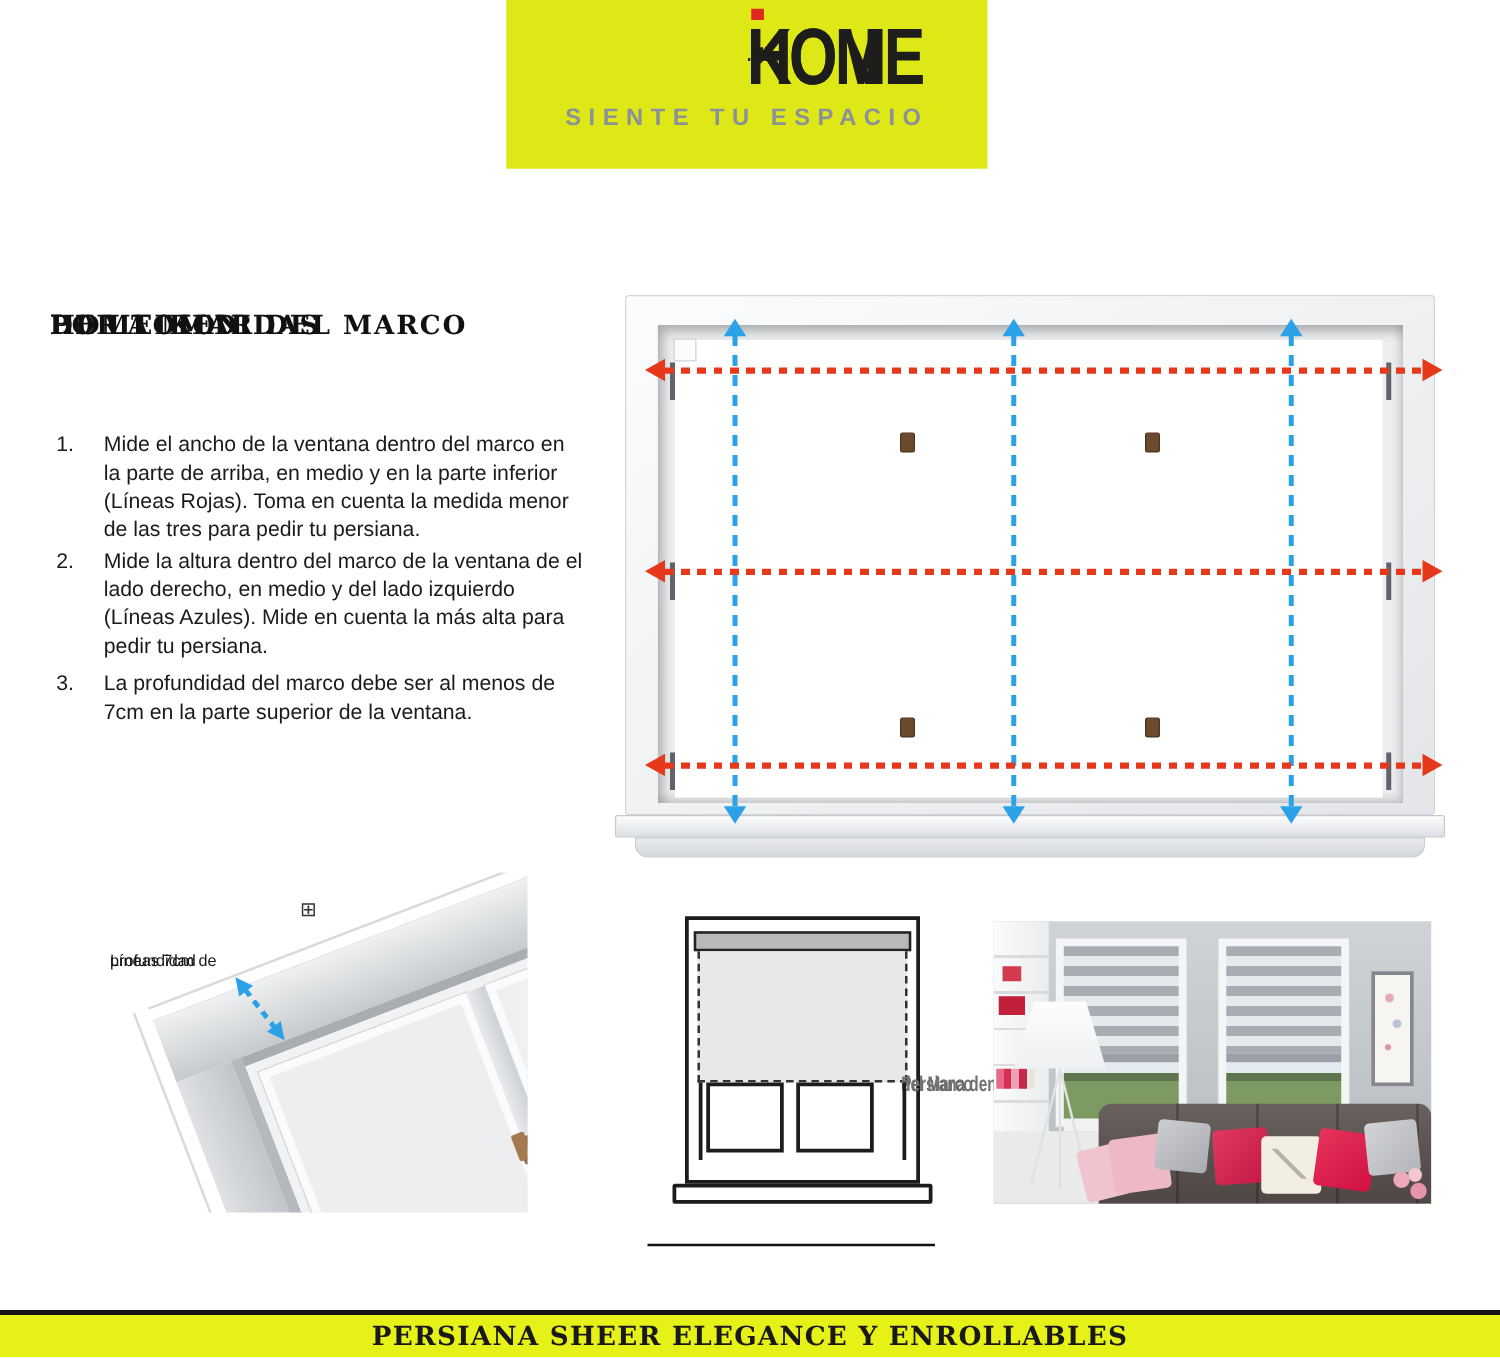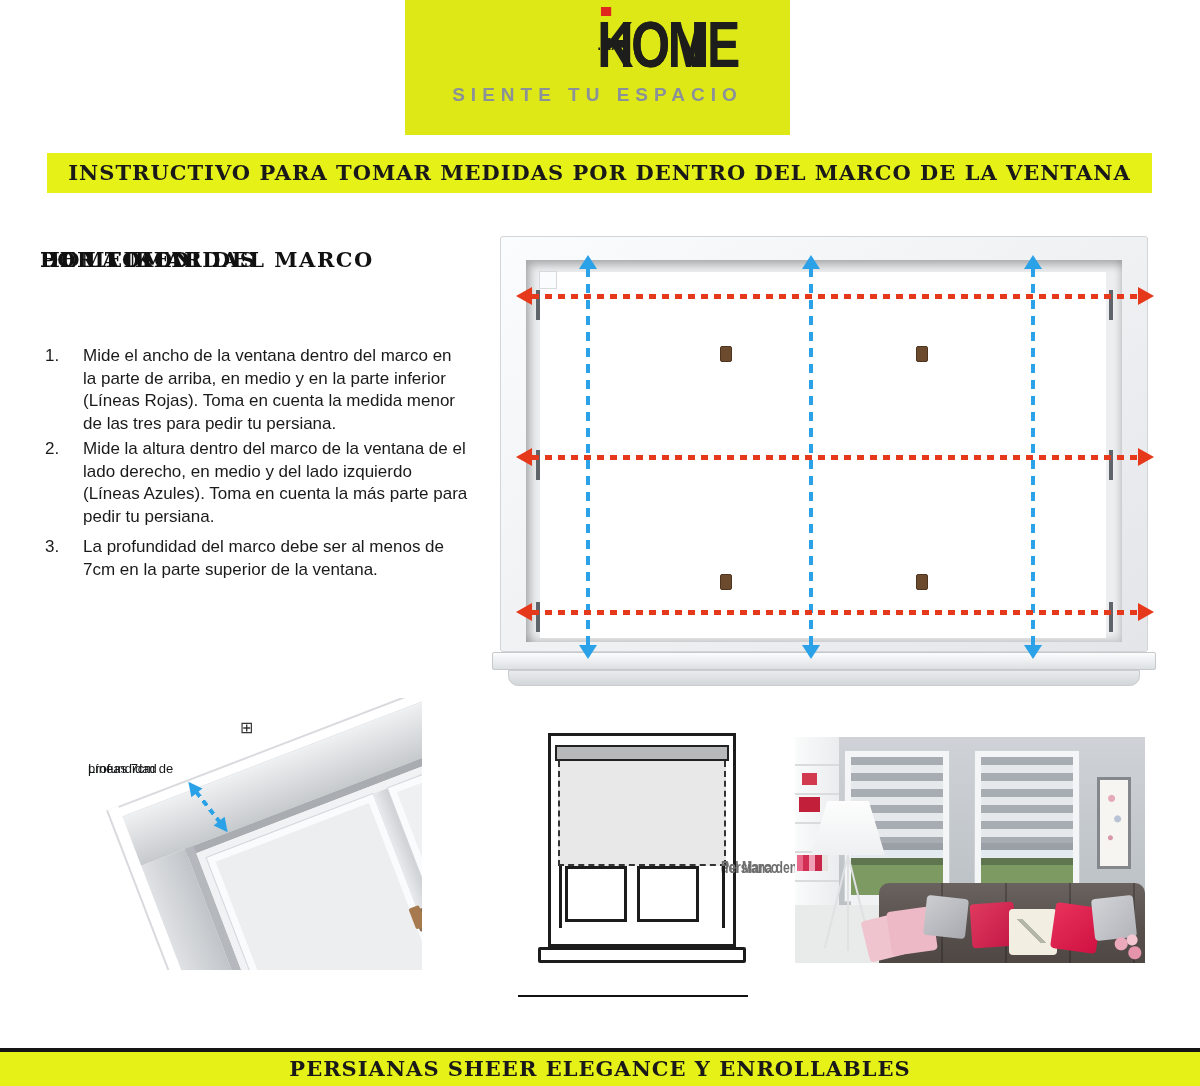--- a/index.html
+++ b/index.html
@@ -168,35 +168,34 @@
   <div class="logo-box">
     <div class="logo-line">
       <span>HOME</span>
         <span class="logo-i">I</span>
         <span>KON</span>
         <span class="logo-mx">.MX</span>
     </div>
     <div class="logo-tagline">SIENTE TU ESPACIO</div>
   </div>
 
-  <div class="banner-top">INSTRUCTIVO PARA TOMAR MEDIDAS POR DENTRO DEL MARCO DE LA VENTANA</div>
 
   <div class="col-heading">
     <div>HOMEIKON</div>
     <div>POR TOMAR DEL MARCO</div>
     <div>DE LA MEDIDAS</div>
   </div>
 
   <div class="inst-item item-1">
     <span class="num">1.</span>
     <span class="txt">Mide el ancho de la ventana dentro del marco en la parte de arriba, en medio y en la parte inferior (Líneas Rojas). Toma en cuenta la medida menor de las tres para pedir tu persiana.</span>
   </div>
   <div class="inst-item item-2">
     <span class="num">2.</span>
-    <span class="txt">Mide la altura dentro del marco de la ventana de el lado derecho, en medio y del lado izquierdo (Líneas Azules). Toma en cuenta la más parte para pedir tu persiana.</span>
+    <span class="txt">Mide la altura dentro del marco de la ventana de el lado derecho, en medio y del lado izquierdo (Líneas Azules). Mide en cuenta la más alta para pedir tu persiana.</span>
   </div>
   <div class="inst-item item-3">
     <span class="num">3.</span>
     <span class="txt">La profundidad del marco debe ser al menos de 7cm en la parte superior de la ventana.</span>
   </div>
 
 
   <div class="win">
     <div class="win-frame"></div>
     <div class="win-reveal"></div>
@@ -332,15 +331,15 @@
     <div class="pw pw1"></div>
     <div class="pw pw2"></div>
     <div class="pw pw3"></div>
     <div class="pw pw4"></div>
     <div class="pw pw5"></div>
     <div class="pw pw6"></div>
     <div class="pw pw7"></div>
     <div class="ph-flowers"></div>
   </div>
 
-  <div class="banner-bottom">PERSIANAS SHEER ELEGANCE Y ENROLLABLES</div>
+  <div class="banner-bottom">PERSIANA SHEER ELEGANCE Y ENROLLABLES</div>
 
 </div>
 
 </body></html>

